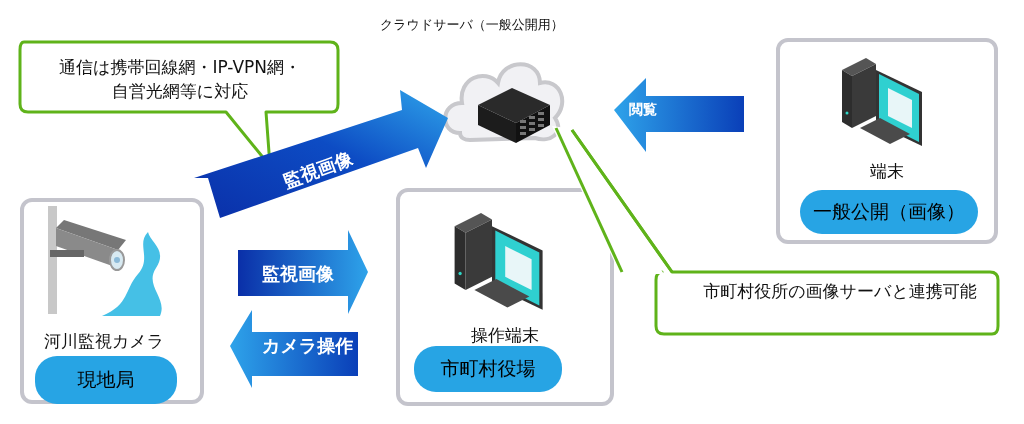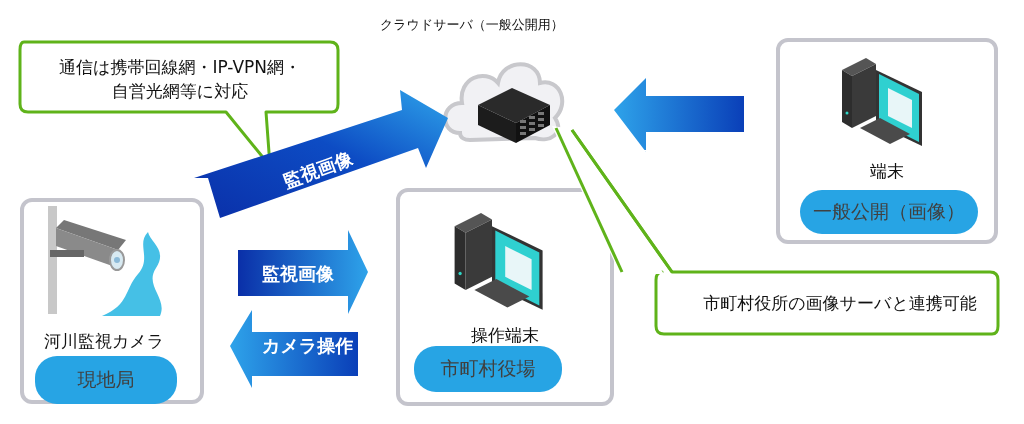--- a/index.html
+++ b/index.html
@@ -1,19 +1,19 @@
 <!DOCTYPE html>
 <html><head>
 <meta charset="utf-8">
 <style>
   html, body { margin:0; padding:0; background:#ffffff; }
   body { width:1024px; height:424px; position:relative; overflow:hidden;
          font-family:"DejaVu Sans", "Liberation Sans", sans-serif; color:#111; }
   .box { position:absolute; border:4px solid #c4c4cc; border-radius:12px; background:#fff; box-sizing:border-box; }
-  .pill { position:absolute; background:#27a4e4; color:#404040; border-radius:22px;
+  .pill { position:absolute; background:#27a4e4; color:#000000; border-radius:22px;
           display:flex; align-items:center; justify-content:center; font-size:19px; }
   .label { position:absolute; font-size:17px; text-align:center; white-space:nowrap; }
   .arrow-text { position:absolute; color:#fff; font-size:18px; font-weight:bold; white-space:nowrap; }
   svg { position:absolute; overflow:visible; }
 </style>
 </head>
 <body>
 
 <div class="label" style="left:380px; top:16px; font-size:13px;">クラウドサーバ（一般公開用）</div>
 
@@ -55,21 +55,21 @@
 
 <svg style="left:612px; top:68px;" width="135" height="90">
   <defs>
     <linearGradient id="gview" x1="0" x2="1">
       <stop offset="0" stop-color="#2ea3ea"></stop>
         <stop offset="1" stop-color="#0a3fb8"></stop>
     </linearGradient>
   </defs>
   <polygon points="2,42 34,10 34,28 132,28 132,64 34,64 34,84" fill="url(#gview)"></polygon>
 </svg>
-<div class="arrow-text" style="left:629px; top:101px; font-size:14px;margin-top:47px;">閲覧</div>
+<div class="arrow-text" style="left:629px; top:101px; font-size:14px;">閲覧</div>
 
 <div class="box" style="left:776px; top:38px; width:222px; height:206px;"></div>
 <svg style="left:836px; top:48px;" width="100" height="100" viewBox="0 0 100 100">
   <polygon points="6,22 30,10 40,16 16,28" fill="#555"></polygon>
   <polygon points="6,22 16,28 16,80 6,74" fill="#2d2d2d"></polygon>
   <polygon points="16,28 40,16 40,68 16,80" fill="#3a3a3a"></polygon>
   <circle cx="11" cy="65" r="1.5" fill="#2ed8c8"></circle>
   <polygon points="40,22 86,44 86,98 40,76" fill="#333"></polygon>
   <polygon points="43,26 83,46 83,94 43,74" fill="#2fd0d0"></polygon>
   <polygon points="52,40 76,52 76,80 52,68" fill="#e8f6f8"></polygon>
@@ -126,13 +126,13 @@
 </svg>
 <div class="label" style="left:396px; top:324px; width:218px;font-family:Liberation Serif, serif;">操作端末</div>
 <div class="pill" style="left:414px; top:346px; width:148px; height:46px;">市町村役場</div>
 
 <svg style="left:0; top:0;" width="1024" height="424">
   <path d="M556,128 L622,272 L662,272 Q656,272 656,280 L656,326 Q656,334 664,334 L992,334 Q998,334 998,326 L998,280 Q998,272 990,272 L672,272 L572,130" fill="#fff" stroke="#5fb31a" stroke-width="3" stroke-linejoin="round"></path>
   <path d="M552,126 L620,274 L664,274 L566,128 Z" fill="#fff" stroke="none"></path>
   <line x1="556" y1="128" x2="622" y2="272" stroke="#5fb31a" stroke-width="3"></line>
   <line x1="572" y1="130" x2="672" y2="272" stroke="#5fb31a" stroke-width="3"></line>
 </svg>
-<div class="label" style="left:656px; top:292px; width:368px; font-size:17px;">市町村役所の画像サーバと連携可能</div>
+<div class="label" style="left:656px; top:280px; width:368px; font-size:17px;">市町村役所の画像サーバと連携可能</div>
 
 </body></html>

